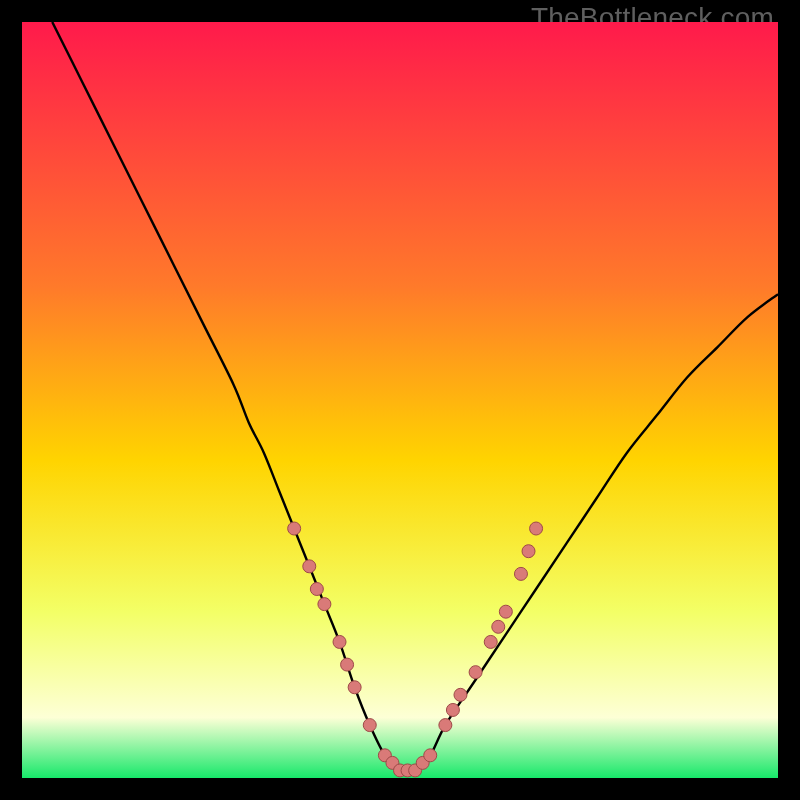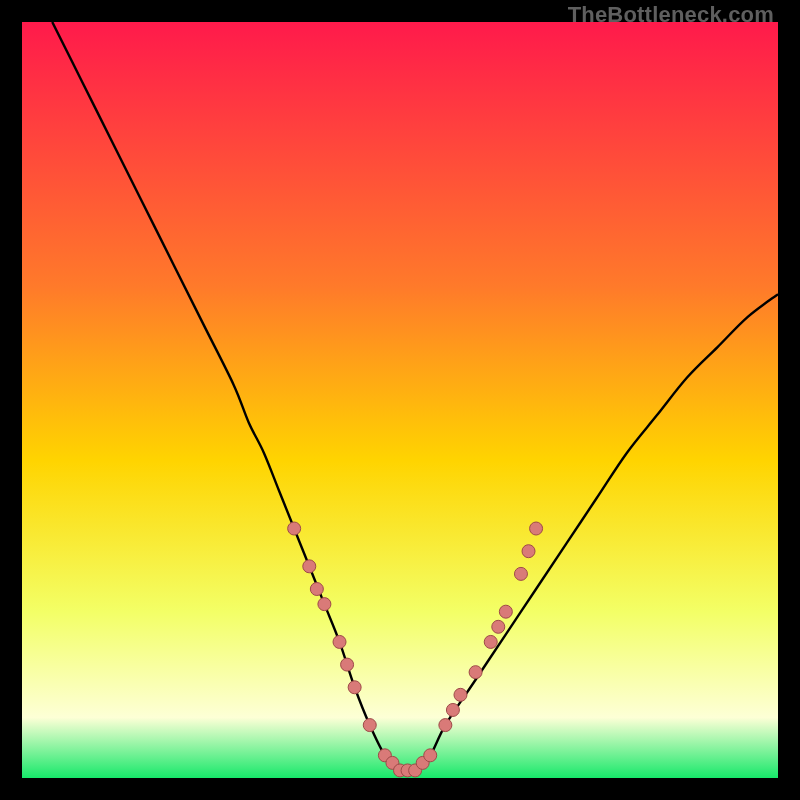--- a/index.html
+++ b/index.html
@@ -24,23 +24,23 @@
     left: 0;
     top: 0;
     width: 756px;
     height: 756px;
   }
   .watermark {
     position: absolute;
     top: 2px;
     right: 26px;
     color: #5f5f5f;
-    font-size: 22px;
+    font-size: 28px;
     letter-spacing: 0.2px;
-    font-weight: 700;
+    font-weight: 400;
   }
 </style>
 </head>
 <body>
 
 <div class="watermark">TheBottleneck.com</div>
 
 <div class="frame">
   <svg class="plot" viewBox="0 0 756 756" preserveAspectRatio="none">
     <defs>

